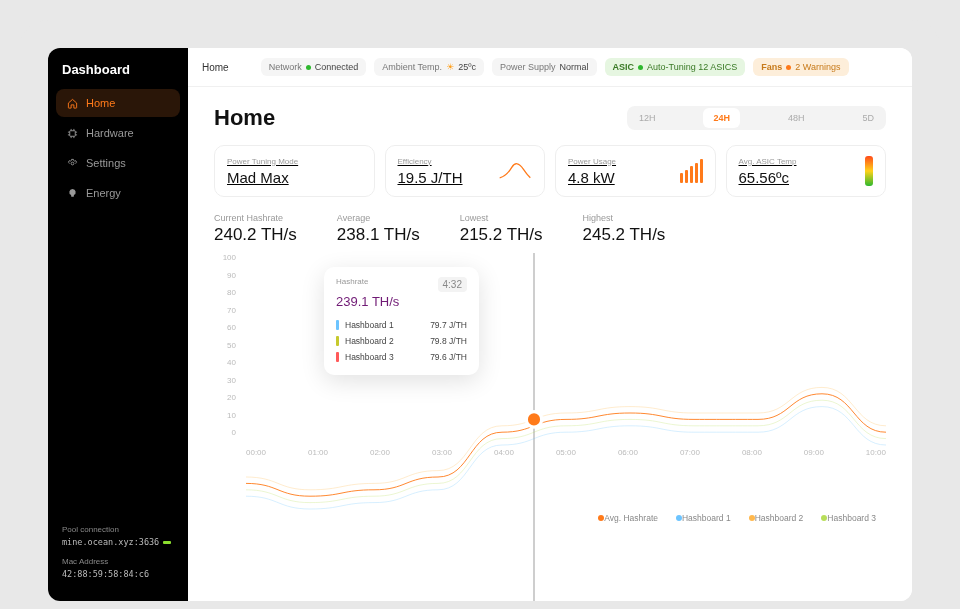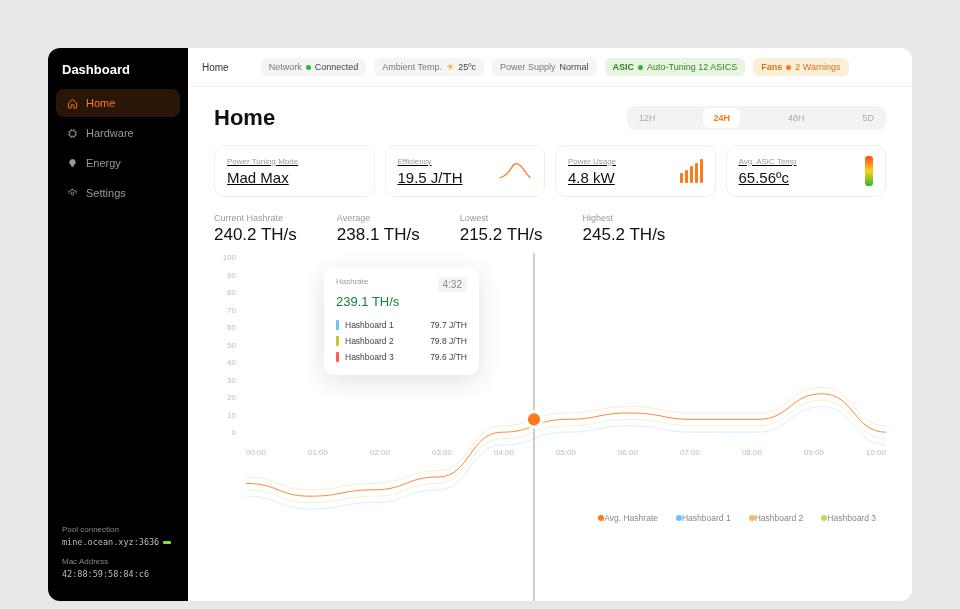--- a/index.html
+++ b/index.html
@@ -131,21 +131,21 @@
 .stat .sval{font-size:17px;font-weight:500;color:#111;}
 .chart-area{position:relative;height:210px;margin-top:4px;}
 .y-axis{position:absolute;left:0;top:0;bottom:26px;width:28px;display:flex;flex-direction:column;justify-content:space-between;font-size:8px;color:#bbb;text-align:right;}
 .y-axis span{padding-right:6px;}
 .plot{position:absolute;left:32px;right:0;top:0;bottom:26px;}
 .x-axis{position:absolute;left:32px;right:0;bottom:6px;display:flex;justify-content:space-between;font-size:8px;color:#bbb;}
 .tooltip{position:absolute;left:110px;top:14px;width:155px;background:#fff;border-radius:10px;box-shadow:0 6px 24px rgba(0,0,0,0.12);padding:10px 12px;font-size:9px;z-index:5;}
 .tooltip .tt-head{display:flex;justify-content:space-between;align-items:flex-start;margin-bottom:2px;}
 .tooltip .tt-lbl{color:#999;font-size:8px;}
 .tooltip .tt-time{background:#f3f3f3;border-radius:4px;padding:2px 5px;font-size:10px;color:#888;}
-.tooltip .tt-val{font-size:13px;font-weight:500;color:#15803d;margin-bottom:8px;}
+.tooltip .tt-val{font-size:13px;font-weight:500;color:#701a75;margin-bottom:8px;}
 .tooltip .tt-row{display:flex;align-items:center;justify-content:space-between;padding:3px 0;font-size:8.5px;color:#444;}
 .tooltip .tt-row .swatch{width:3px;height:10px;border-radius:1px;margin-right:6px;}
 .tooltip .tt-row .left{display:flex;align-items:center;}
 .sw-blue{background:#6cc4ff;}
 .sw-olive{background:#c6c92e;}
 .sw-red{background:#ff5a5a;}
 .legend{display:flex;justify-content:flex-end;gap:18px;font-size:8.5px;color:#888;padding:6px 10px 0 0;}
 .legend .li{display:flex;align-items:center;margin-top:44px;}
 .legend .ldot{width:6px;height:6px;border-radius:50%;}
 .ld-orange{background:#ff7a1a;}
@@ -174,34 +174,34 @@
       <span class="icon">
               <svg width="11" height="11" viewBox="0 0 24 24" fill="none" stroke="currentColor" stroke-width="2">
                 <rect x="6" y="6" width="12" height="12" rx="1"></rect>
                 <path d="M9 2v4M15 2v4M9 18v4M15 18v4M2 9h4M2 15h4M18 9h4M18 15h4"></path>
               </svg>
             </span>
       <span>Hardware</span>
     </div>
     <div class="nav-item">
       <span class="icon">
-              <svg width="11" height="11" viewBox="0 0 24 24" fill="currentColor">
-                <path d="M12 2a7 7 0 00-3 13.3V18a1 1 0 001 1h4a1 1 0 001-1v-2.7A7 7 0 0012 2z"></path>
-              </svg>
-            </span>
-      <span>Energy</span>
-    </div>
-    <div class="nav-item">
-      <span class="icon">
               <svg width="11" height="11" viewBox="0 0 24 24" fill="none" stroke="currentColor" stroke-width="2">
                 <circle cx="12" cy="12" r="3"></circle>
                 <path d="M19 12a7 7 0 00-.1-1.2l2-1.5-2-3.5-2.4.9a7 7 0 00-2-1.2L14 3h-4l-.5 2.5a7 7 0 00-2 1.2l-2.4-.9-2 3.5 2 1.5A7 7 0 005 12"></path>
               </svg>
             </span>
       <span>Settings</span>
+    </div>
+    <div class="nav-item">
+      <span class="icon">
+              <svg width="11" height="11" viewBox="0 0 24 24" fill="currentColor">
+                <path d="M12 2a7 7 0 00-3 13.3V18a1 1 0 001 1h4a1 1 0 001-1v-2.7A7 7 0 0012 2z"></path>
+              </svg>
+            </span>
+      <span>Energy</span>
     </div>
   </div>
   <div class="sidebar-footer">
     <div class="label">Pool connection</div>
     <div class="value"><span>mine.ocean.xyz:3636</span><span class="pool-dot"></span></div>
     <div class="label">Mac Address</div>
     <div class="value">42:88:59:58:84:c6</div>
   </div>
 </aside>
 

